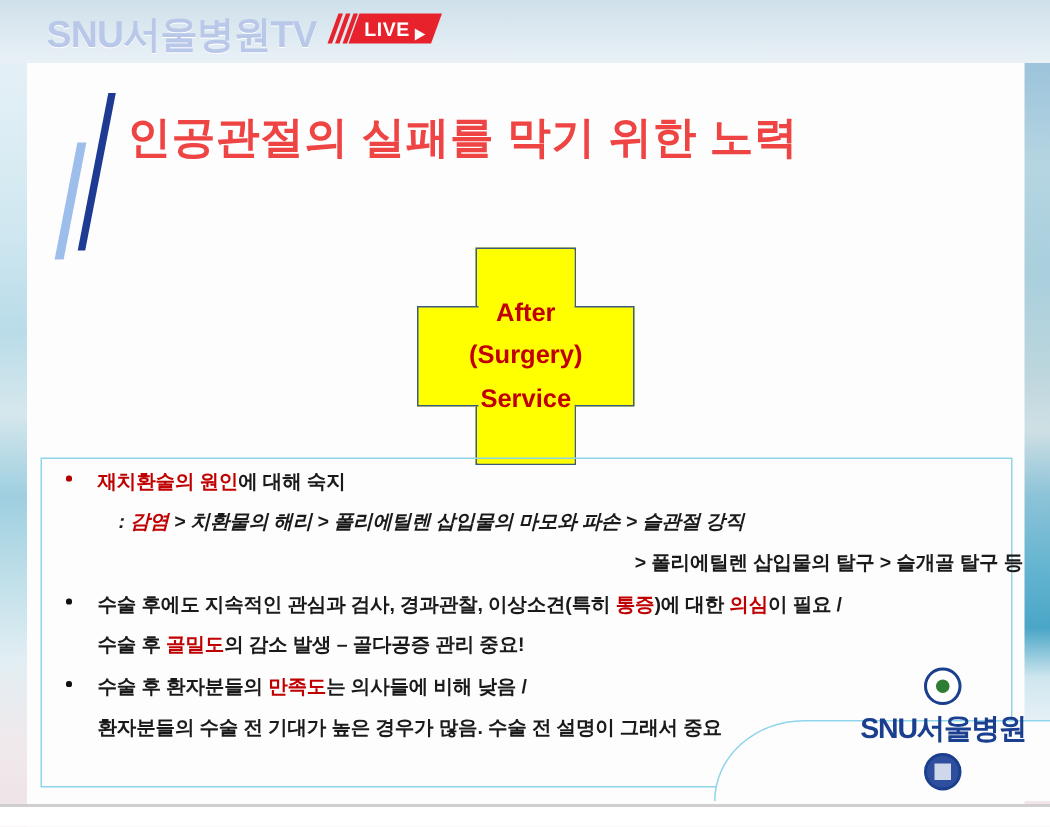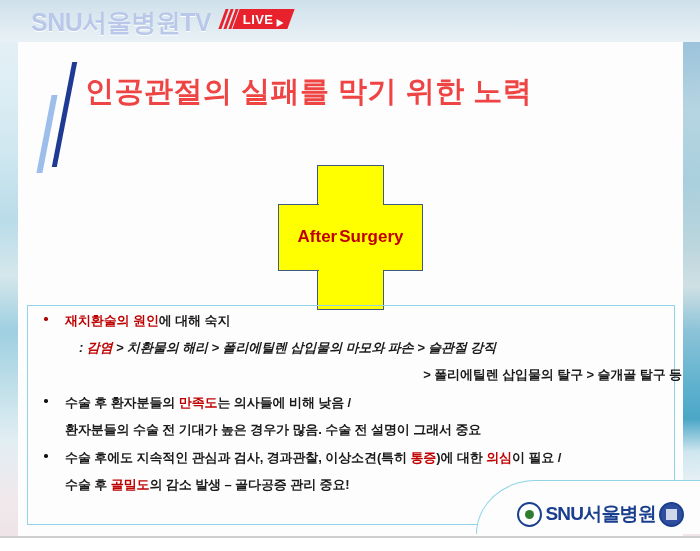--- a/index.html
+++ b/index.html
@@ -51,21 +51,21 @@
     color:#ef4444;letter-spacing:0.5px;white-space:nowrap;}
 
   
   .cross{position:absolute;left:278px;top:165px;width:145px;height:145px;}
   .cross-v,.cross-h{position:absolute;background:#ffff00;border:1.5px solid #3d5a80;box-sizing:border-box;}
   .cross-v{left:39px;top:0;width:67px;height:145px;}
   .cross-h{left:0;top:39px;width:145px;height:67px;}
   .cross-inner-v{position:absolute;left:40.5px;top:1.5px;width:64px;height:142px;background:#ffff00;}
   .cross-inner-h{position:absolute;left:1.5px;top:40.5px;width:142px;height:64px;background:#ffff00;}
   .cross-text{position:absolute;left:0;top:0;width:145px;height:145px;display:flex;
-    flex-direction:row;align-items:center;justify-content:center;gap:2px;
+    flex-direction:column;align-items:center;justify-content:center;gap:2px;
     color:#c00000;font-weight:bold;font-size:17px;line-height:1.55;}
   .cross-text div{white-space:nowrap;}
 
   
   .contentbox{position:absolute;left:27px;top:305px;width:648px;height:220px;
     border:1.5px solid #8fd4e8;background:transparent;box-sizing:border-box;}
   .bullets{position:absolute;left:32px;top:307px;width:650px;}
   .bullet-row{position:relative;padding-left:33px;margin-bottom:0;}
   .bullet-dot{position:absolute;left:12px;top:10px;width:3.5px;height:3.5px;background:#111;border-radius:50%;}
   .bullet-dot.red{background:#b00000;}
@@ -73,21 +73,21 @@
     letter-spacing:-0.1px;}
   .line.indent1{padding-left:14px;font-style:italic;}
   .line.indent2{padding-left:24px;text-align:right;}
   .red{color:#c00000;}
   .bullet-group{margin-bottom:1px;}
 
   
   .wm-curve{position:absolute;right:0;bottom:17px;width:224px;height:54px;
     background:#fdfdfd;border-top-left-radius:60px 54px;border-top:1.5px solid #8fd4e8;
     border-left:1.5px solid #8fd4e8;box-sizing:border-box;}
-  .wm{position:absolute;right:16px;bottom:24px;display:flex;align-items:center;gap:3px;}
+  .wm{position:absolute;right:16px;bottom:24px;display:flex;align-items:center;gap:3px;flex-direction:column;}
   .wm-mark{width:21px;height:21px;border-radius:50%;border:2px solid #1b3f8f;
     display:flex;align-items:center;justify-content:center;background:#fff;}
   .wm-mark i{display:block;width:9px;height:9px;border-radius:50%;background:#2e7d32;}
   .wm-text{font-size:19px;font-weight:bold;color:#1b3f8f;letter-spacing:-0.8px;white-space:nowrap;}
   .wm-seal{width:21px;height:21px;border-radius:50%;border:2px solid #1b3f8f;background:#2f4f9e;
     display:flex;align-items:center;justify-content:center;}
   .wm-seal i{display:block;width:11px;height:11px;background:#cfd8ea;}
 </style>
 </head>
 <body>
@@ -118,46 +118,47 @@
   <div class="slash-light"></div>
   <div class="title">인공관절의 실패를 막기 위한 노력</div>
 
   <div class="cross">
     <div class="cross-v"></div>
     <div class="cross-h"></div>
     <div class="cross-inner-v"></div>
     <div class="cross-inner-h"></div>
     <div class="cross-text" id="cross-text">
         <div>After</div>
-        <div>Surgery</div>
+        <div>(Surgery)</div>
+        <div>Service</div>
       </div>
   </div>
 
   <div class="contentbox"></div>
   <div class="bullets" id="bullets">
       <div class="bullet-group">
         <div class="bullet-row">
           <span class="bullet-dot red"></span>
           <div class="line"><span class="red">재치환술의 원인</span><span>에 대해 숙지</span></div>
           <div class="line indent1"><span>: </span><span class="red">감염</span><span> &gt; 치환물의 해리 &gt; 폴리에틸렌 삽입물의 마모와 파손 &gt; 슬관절 강직</span></div>
           <div class="line indent2"><span>&gt; 폴리에틸렌 삽입물의 탈구 &gt; 슬개골 탈구 등</span></div>
         </div>
       </div>
       <div class="bullet-group">
         <div class="bullet-row">
           <span class="bullet-dot"></span>
-          <div class="line"><span>수술 후 환자분들의 </span><span class="red">만족도</span><span>는 의사들에 비해 낮음 /</span></div>
-          <div class="line"><span>환자분들의 수술 전 기대가 높은 경우가 많음. 수술 전 설명이 그래서 중요</span></div>
+          <div class="line"><span>수술 후에도 지속적인 관심과 검사, 경과관찰, 이상소견(특히 </span><span class="red">통증</span><span>)에 대한 </span><span class="red">의심</span><span>이 필요 /</span></div>
+          <div class="line"><span>수술 후 </span><span class="red">골밀도</span><span>의 감소 발생 – 골다공증 관리 중요!</span></div>
         </div>
       </div>
       <div class="bullet-group">
         <div class="bullet-row">
           <span class="bullet-dot"></span>
-          <div class="line"><span>수술 후에도 지속적인 관심과 검사, 경과관찰, 이상소견(특히 </span><span class="red">통증</span><span>)에 대한 </span><span class="red">의심</span><span>이 필요 /</span></div>
-          <div class="line"><span>수술 후 </span><span class="red">골밀도</span><span>의 감소 발생 – 골다공증 관리 중요!</span></div>
+          <div class="line"><span>수술 후 환자분들의 </span><span class="red">만족도</span><span>는 의사들에 비해 낮음 /</span></div>
+          <div class="line"><span>환자분들의 수술 전 기대가 높은 경우가 많음. 수술 전 설명이 그래서 중요</span></div>
         </div>
       </div>
     </div>
 
   <div class="wm-curve"></div>
   <div class="wm">
     <span class="wm-mark">
         <i></i>
       </span>
     <span class="wm-text">SNU서울병원</span>

